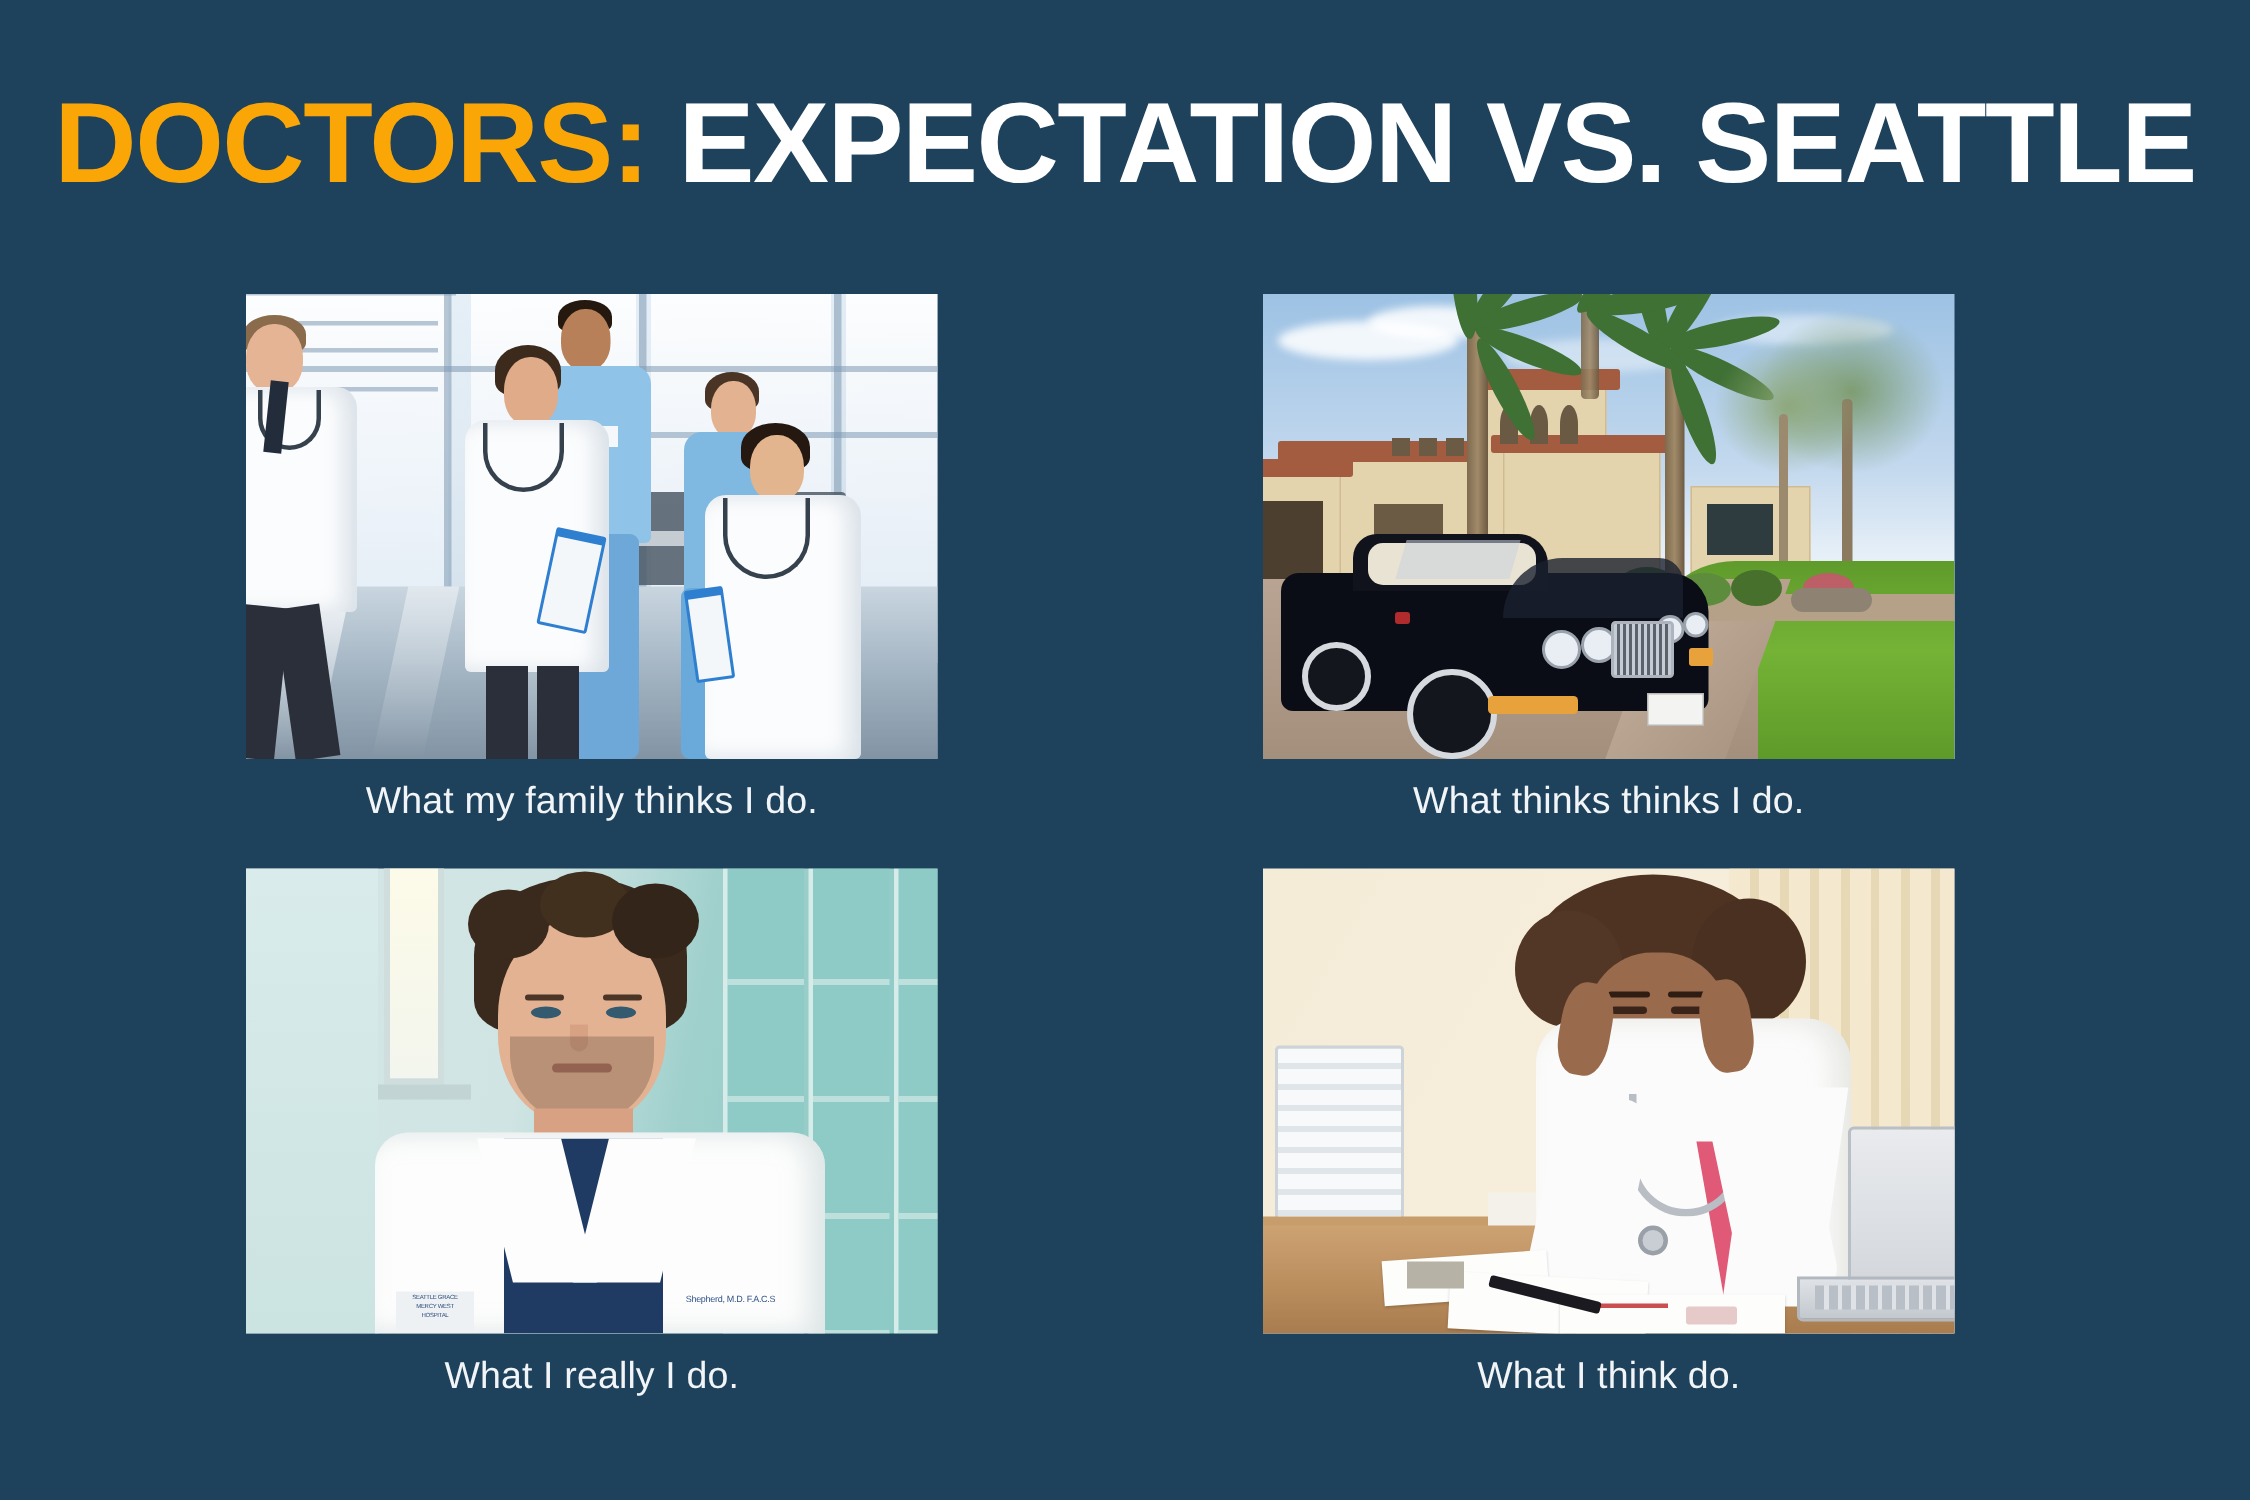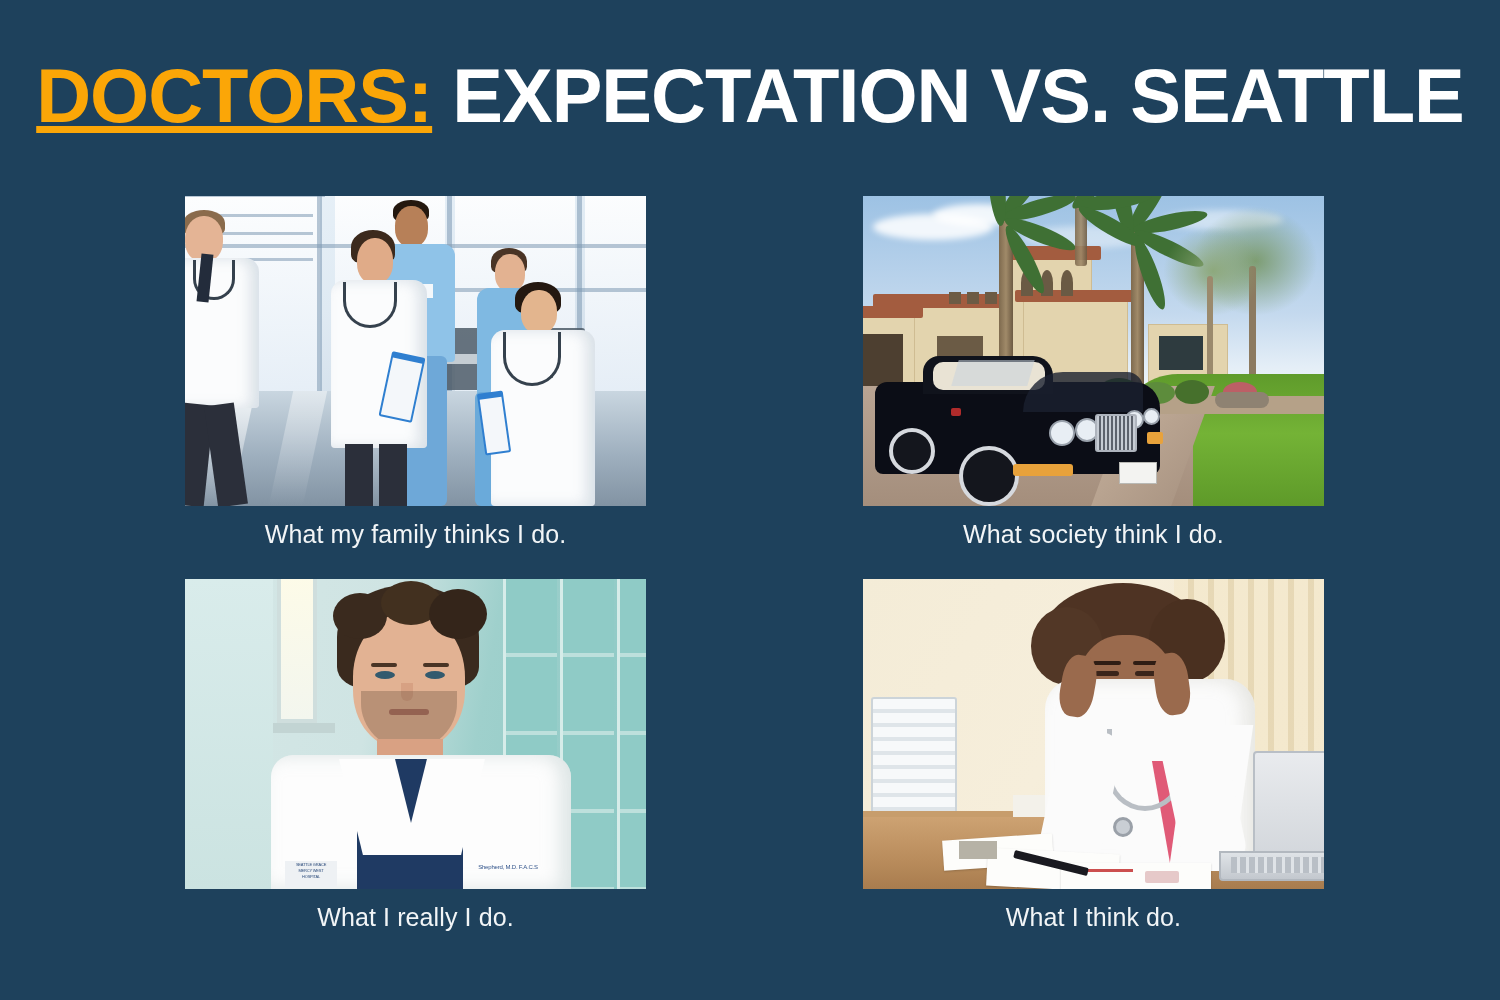--- a/index.html
+++ b/index.html
@@ -25,27 +25,27 @@
     text-align: center;
     white-space: nowrap;
   }
   .title-text {
     font-size: 76px;
     font-weight: bold;
     letter-spacing: -1px;
     line-height: 1;
     font-family: "Liberation Sans", sans-serif;
   }
-  .title-accent { color: #fba607; text-decoration: underline; }
+  .title-accent { color: #fba607; }
   .title-main   { color: #ffffff; }
 
   
   .grid {
     position: absolute;
-    left: 185px;
+    left: 164px;
     top: 196px;
     width: 1139px;
     height: 760px;
   }
   .cell {
     position: absolute;
     width: 461px;
   }
   .cell.c-tl { left: 0px;   top: 0px; }
   .cell.c-tr { left: 678px; top: 0px; }
@@ -394,21 +394,21 @@
       <div class="lamp" style="left:186px;top:224px;width:26px;height:26px;"></div>
       <div class="lamp" style="left:212px;top:222px;width:24px;height:24px;"></div>
       <div class="lamp" style="left:262px;top:214px;width:19px;height:19px;"></div>
       <div class="lamp" style="left:280px;top:212px;width:17px;height:17px;"></div>
       <div class="grille" style="left:232px;top:218px;width:42px;height:38px;"></div>
       <div style="position:absolute;left:150px;top:268px;width:60px;height:12px;background:#e8a23b;border-radius:3px;"></div>
       <div style="position:absolute;left:256px;top:266px;width:38px;height:22px;background:#f3f3f1;border:1px solid #b9b9b5;"></div>
       <div style="position:absolute;left:284px;top:236px;width:16px;height:12px;background:#e8a23b;border-radius:2px;"></div>
       <div style="position:absolute;left:88px;top:212px;width:10px;height:8px;background:#b02b2b;border-radius:2px;"></div>
     </div>
-    <div class="caption">What society think I do.</div>
+    <div class="caption">What thinks thinks I do.</div>
   </div>
 
   <div class="cell c-bl">
     <div class="photo p3">
       <div class="tilecol" style="left:318px;"></div>
       <div class="tilecol" style="left:375px;"></div>
       <div class="tilecol" style="left:432px;"></div>
       <div class="lightbox"></div>
       <div style="position:absolute;left:86px;top:144px;width:64px;height:10px;background:#c2d4d3;"></div>
       <div style="position:absolute;left:0;top:0;width:88px;height:310px;background:linear-gradient(180deg,#d9eceb,#cbe3e1);"></div>

